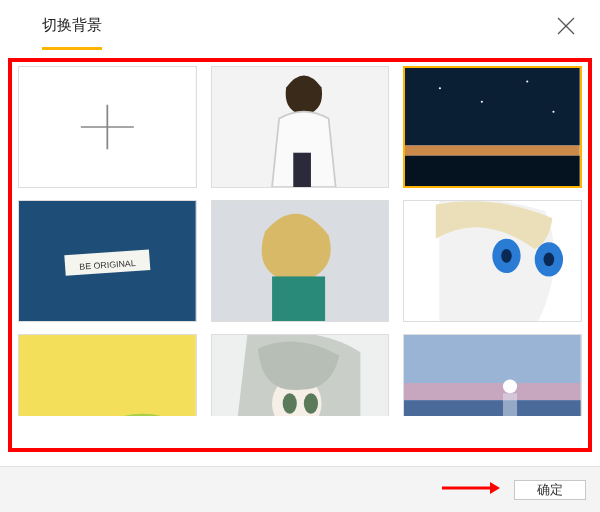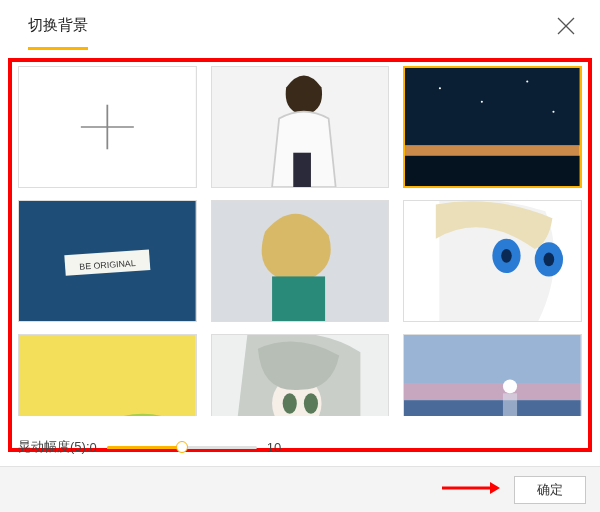--- a/index.html
+++ b/index.html
@@ -1,35 +1,35 @@
 <!DOCTYPE html>
 <html><head>
 <meta charset="utf-8">
 <style>
   * { box-sizing: border-box; margin: 0; padding: 0; }
   html, body { width: 600px; height: 512px; font-family: "Microsoft YaHei", Arial, sans-serif; background: #fff; }
   .window { width: 600px; height: 512px; position: relative; background: #fff; }
   .header { height: 52px; display: flex; align-items: center; padding: 0 20px 0 28px; position: relative; }
-  .tab { font-size: 15px; color: #222; padding: 14px 0 12px 0; margin-right: 36px; cursor: pointer; }
+  .tab { font-size: 15px; color: #222; padding: 14px 0 12px 0; margin-right: 36px; cursor: pointer; margin-left: 14px; }
   .tab.active { border-bottom: 3px solid #ffb400; }
   .close-btn { position: absolute; right: 22px; top: 14px; width: 24px; height: 24px; cursor: pointer; color: #555; }
   .close-btn svg { width: 24px; height: 24px; stroke: #555; stroke-width: 1.2; }
   .highlight-box { position: absolute; left: 8px; right: 8px; top: 58px; height: 394px; border: 4px solid #ff0000; pointer-events: none; }
   .grid-wrap { position: absolute; left: 18px; right: 18px; top: 66px; bottom: 96px; overflow: hidden; }
   .grid { display: grid; grid-template-columns: repeat(3, 1fr); grid-auto-rows: 122px; gap: 12px 14px; }
   .thumb { border: 1px solid #ddd; background: #eee; position: relative; overflow: hidden; cursor: pointer; }
   .thumb.selected { border: 2px solid #ffb400; }
   .thumb svg, .thumb .inner { width: 100%; height: 100%; display: block; }
   .slider-row { position: absolute; left: 18px; bottom: 56px; display: flex; align-items: center; font-size: 13px; color: #444; }
   .slider-wrap { position: relative; width: 150px; height: 14px; margin: 0 10px; }
   .slider-track { position: absolute; top: 6px; left: 0; right: 0; height: 3px; background: #e0e0e0; border-radius: 2px; }
   .slider-fill { position: absolute; top: 6px; left: 0; width: 50%; height: 3px; background: #ffb400; border-radius: 2px; }
   .slider-thumb { position: absolute; top: 1px; left: 50%; width: 12px; height: 12px; margin-left: -6px; background: #fff; border: 1px solid #ffb400; border-radius: 50%; }
   .footer { position: absolute; left: 0; right: 0; bottom: 0; height: 46px; background: #f4f4f4; border-top: 1px solid #e2e2e2; display: flex; align-items: center; justify-content: flex-end; padding-right: 14px; }
-  .ok-btn { min-width: 72px; height: 28px; background: #fff; border: 1px solid #c8c8c8; font-size: 13px; color: #333; cursor: pointer; }
+  .ok-btn { min-width: 72px; height: 20px; background: #fff; border: 1px solid #c8c8c8; font-size: 13px; color: #333; cursor: pointer; }
   .arrow { position: absolute; right: 100px; bottom: 14px; width: 60px; height: 20px; pointer-events: none; }
   .arrow svg { width: 60px; height: 20px; }
 </style>
 </head>
 <body>
 
 <div class="window">
 
   <div class="header">
     <div class="tab active">切换背景</div>
@@ -120,30 +120,20 @@
             <rect y="38" width="100" height="32" fill="#4a6a9a"></rect>
             <circle cx="60" cy="30" r="4" fill="#fefefe"></circle>
             <rect x="56" y="34" width="8" height="30" fill="#dfe8f2" opacity="0.5"></rect>
           </svg>
         </div>
       </div>
   </div>
 
   <div class="highlight-box"></div>
 
-  <div class="slider-row">
-    <span id="slider-label">晃动幅度(5): </span>
-    <span>0</span>
-    <div class="slider-wrap">
-      <div class="slider-track"></div>
-      <div class="slider-fill"></div>
-      <div class="slider-thumb"></div>
-    </div>
-    <span>10</span>
-  </div>
 
   <div class="footer">
     <div class="arrow">
       <svg viewBox="0 0 60 20">
           <line x1="2" y1="10" x2="50" y2="10" stroke="#ff0000" stroke-width="3"></line>
           <polygon points="50,4 60,10 50,16" fill="#ff0000"></polygon>
         </svg>
     </div>
     <button class="ok-btn">确定</button>
   </div>

